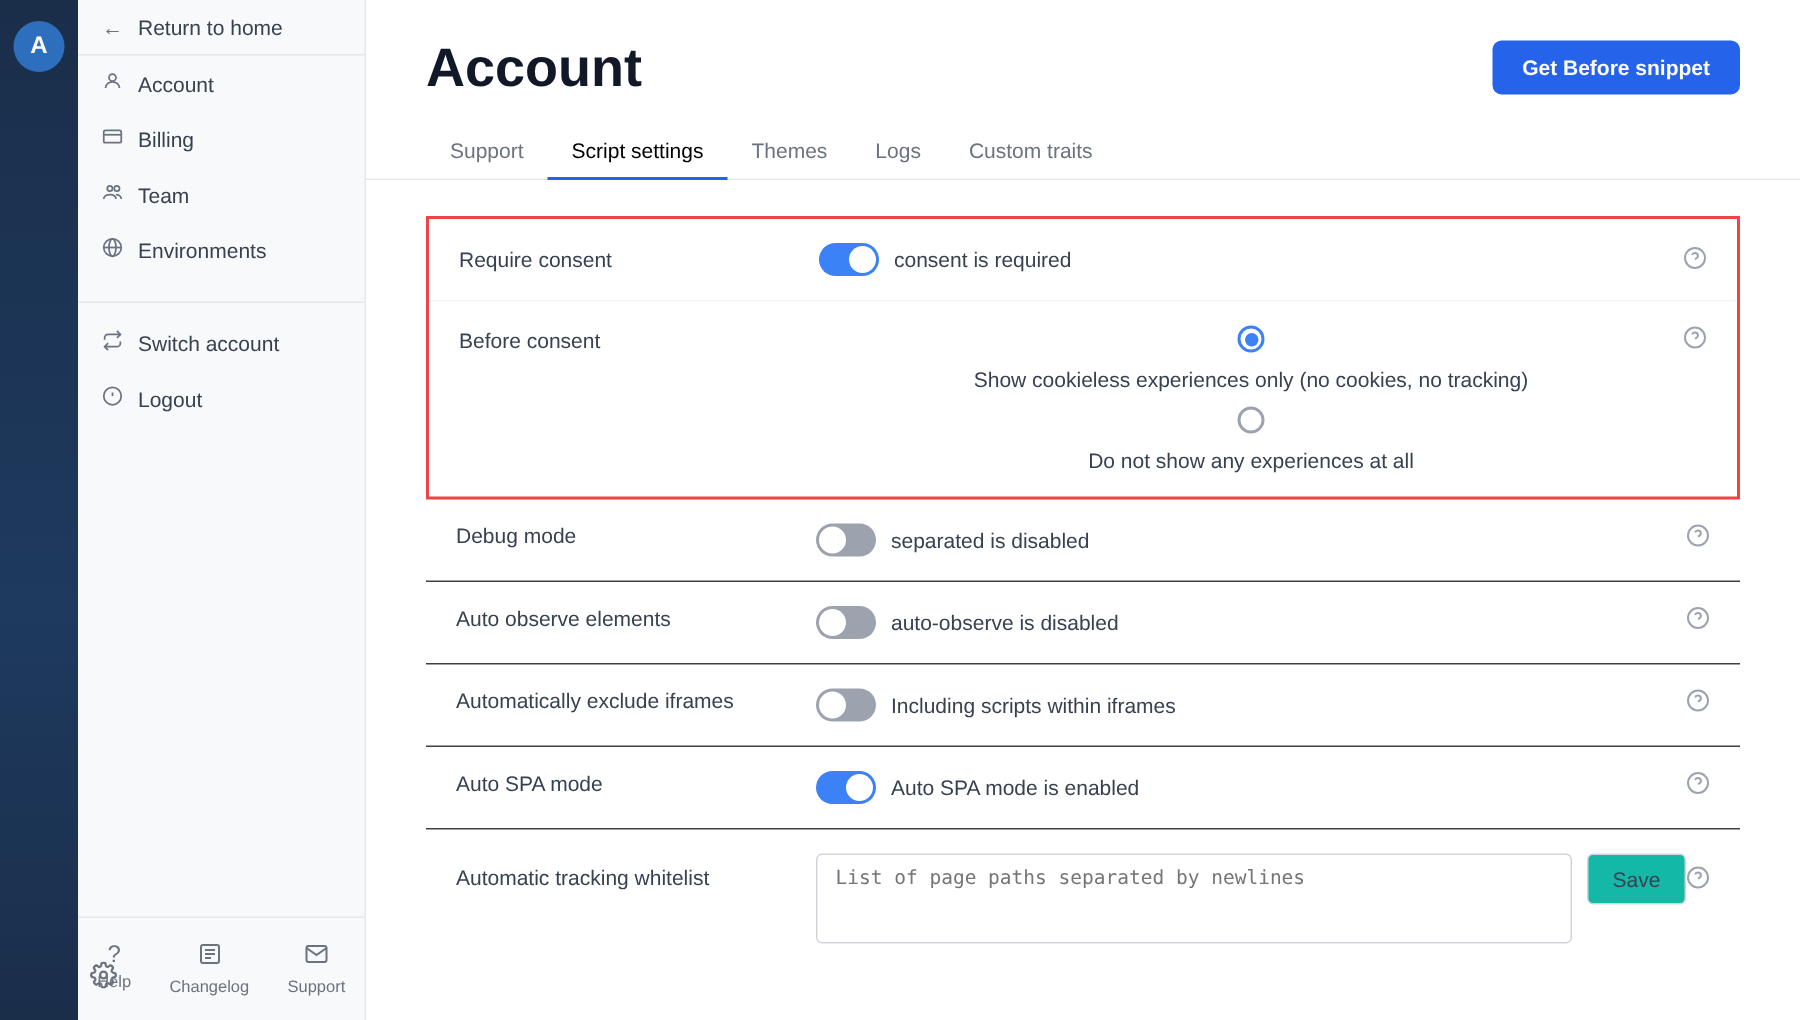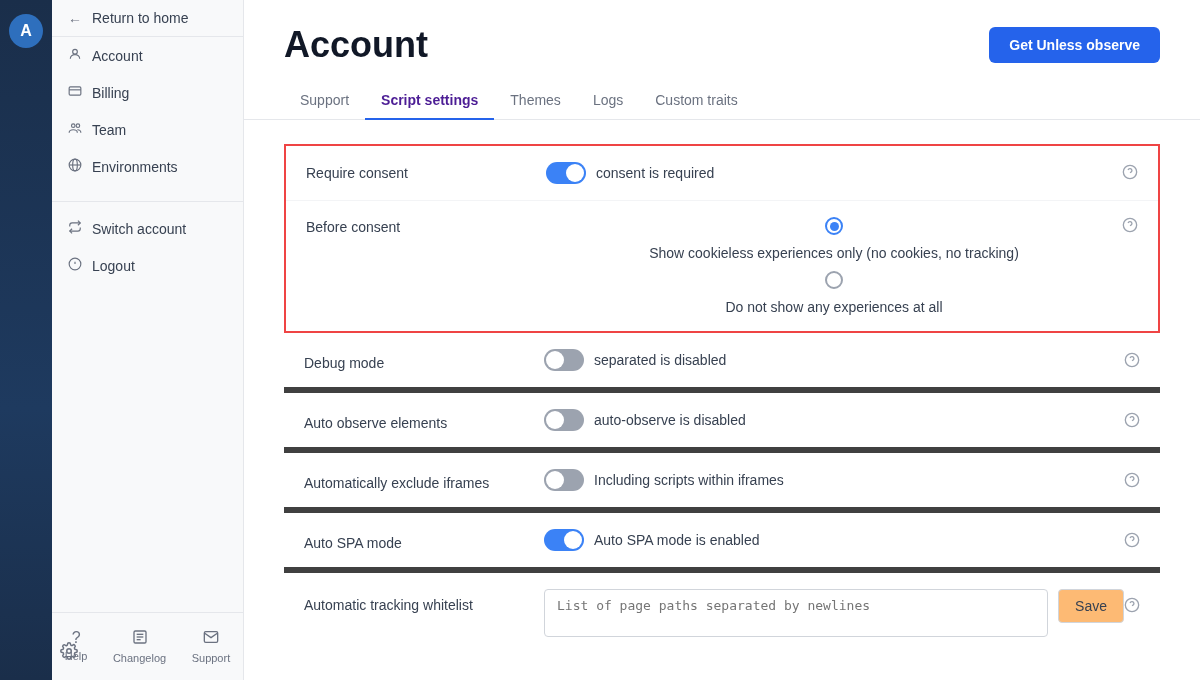--- a/index.html
+++ b/index.html
@@ -114,23 +114,23 @@
     .tab {
       padding: 10px 16px;
       font-size: 14px;
       color: #6b7280;
       cursor: pointer;
       border-bottom: 2px solid transparent;
       margin-bottom: -1px;
       white-space: nowrap;
     }
     .tab.active {
-      color: #4c1d95;
+      color: #000000;
       border-bottom-color: #2563eb;
-      font-weight: 700;
+      font-weight: 400;
     }
 
     
     .content {
       flex: 1;
       overflow-y: auto;
       padding: 24px 40px;
     }
 
     
@@ -212,46 +212,46 @@
     .radio-circle.selected::after {
       content: '';
       width: 9px; height: 9px;
       border-radius: 50%;
       background: #3b82f6;
     }
 
     
     .normal-setting-row {
       display: flex;
-      align-items: flex-end;
+      align-items: flex-start;
       padding: 16px 20px;
-      border-bottom: 6px solid #404040;
+      border-bottom: 1px solid #404040;
     }
     .normal-setting-row:last-child { border-bottom: none; }
 
     
     .textarea-control {
       display: flex;
       align-items: flex-start;
       gap: 10px;
       flex: 1;
     }
     .setting-textarea {
       flex: 1;
-      height: 48px;
+      height: 60px;
       border: 1px solid #d1d5db;
       border-radius: 4px;
       padding: 8px 12px;
       font-size: 13px;
       color: #9ca3af;
       resize: none;
       outline: none;
     }
     .save-btn {
-      background: #fdba74;
+      background: #14b8a6;
       border: 1px solid #d1d5db;
       border-radius: 4px;
       padding: 8px 16px;
       font-size: 14px;
       cursor: pointer;
       color: #374151;
       white-space: nowrap;
     }
   </style>
 </head>
@@ -363,21 +363,21 @@
     <svg width="18" height="18" viewBox="0 0 24 24" fill="none" stroke="currentColor" stroke-width="2">
         <circle cx="12" cy="12" r="3"></circle>
         <path d="M19.4 15a1.65 1.65 0 00.33 1.82l.06.06a2 2 0 010 2.83 2 2 0 01-2.83 0l-.06-.06a1.65 1.65 0 00-1.82-.33 1.65 1.65 0 00-1 1.51V21a2 2 0 01-4 0v-.09A1.65 1.65 0 009 19.4a1.65 1.65 0 00-1.82.33l-.06.06a2 2 0 01-2.83-2.83l.06-.06A1.65 1.65 0 004.68 15a1.65 1.65 0 00-1.51-1H3a2 2 0 010-4h.09A1.65 1.65 0 004.6 9a1.65 1.65 0 00-.33-1.82l-.06-.06a2 2 0 012.83-2.83l.06.06A1.65 1.65 0 009 4.68a1.65 1.65 0 001-1.51V3a2 2 0 014 0v.09a1.65 1.65 0 001 1.51 1.65 1.65 0 001.82-.33l.06-.06a2 2 0 012.83 2.83l-.06.06A1.65 1.65 0 0019.4 9a1.65 1.65 0 001.51 1H21a2 2 0 010 4h-.09a1.65 1.65 0 00-1.51 1z"></path>
       </svg>
   </div>
 </div>
 
 <div class="main">
   <div class="main-header">
     <h1 class="main-title">Account</h1>
-    <button class="snippet-btn">Get Unless observe</button>
+    <button class="snippet-btn">Get Before snippet</button>
   </div>
 
   <div class="tabs">
     <div class="tab">Support</div>
     <div class="tab active">Script settings</div>
     <div class="tab">Themes</div>
     <div class="tab">Logs</div>
     <div class="tab">Custom traits</div>
   </div>
 

